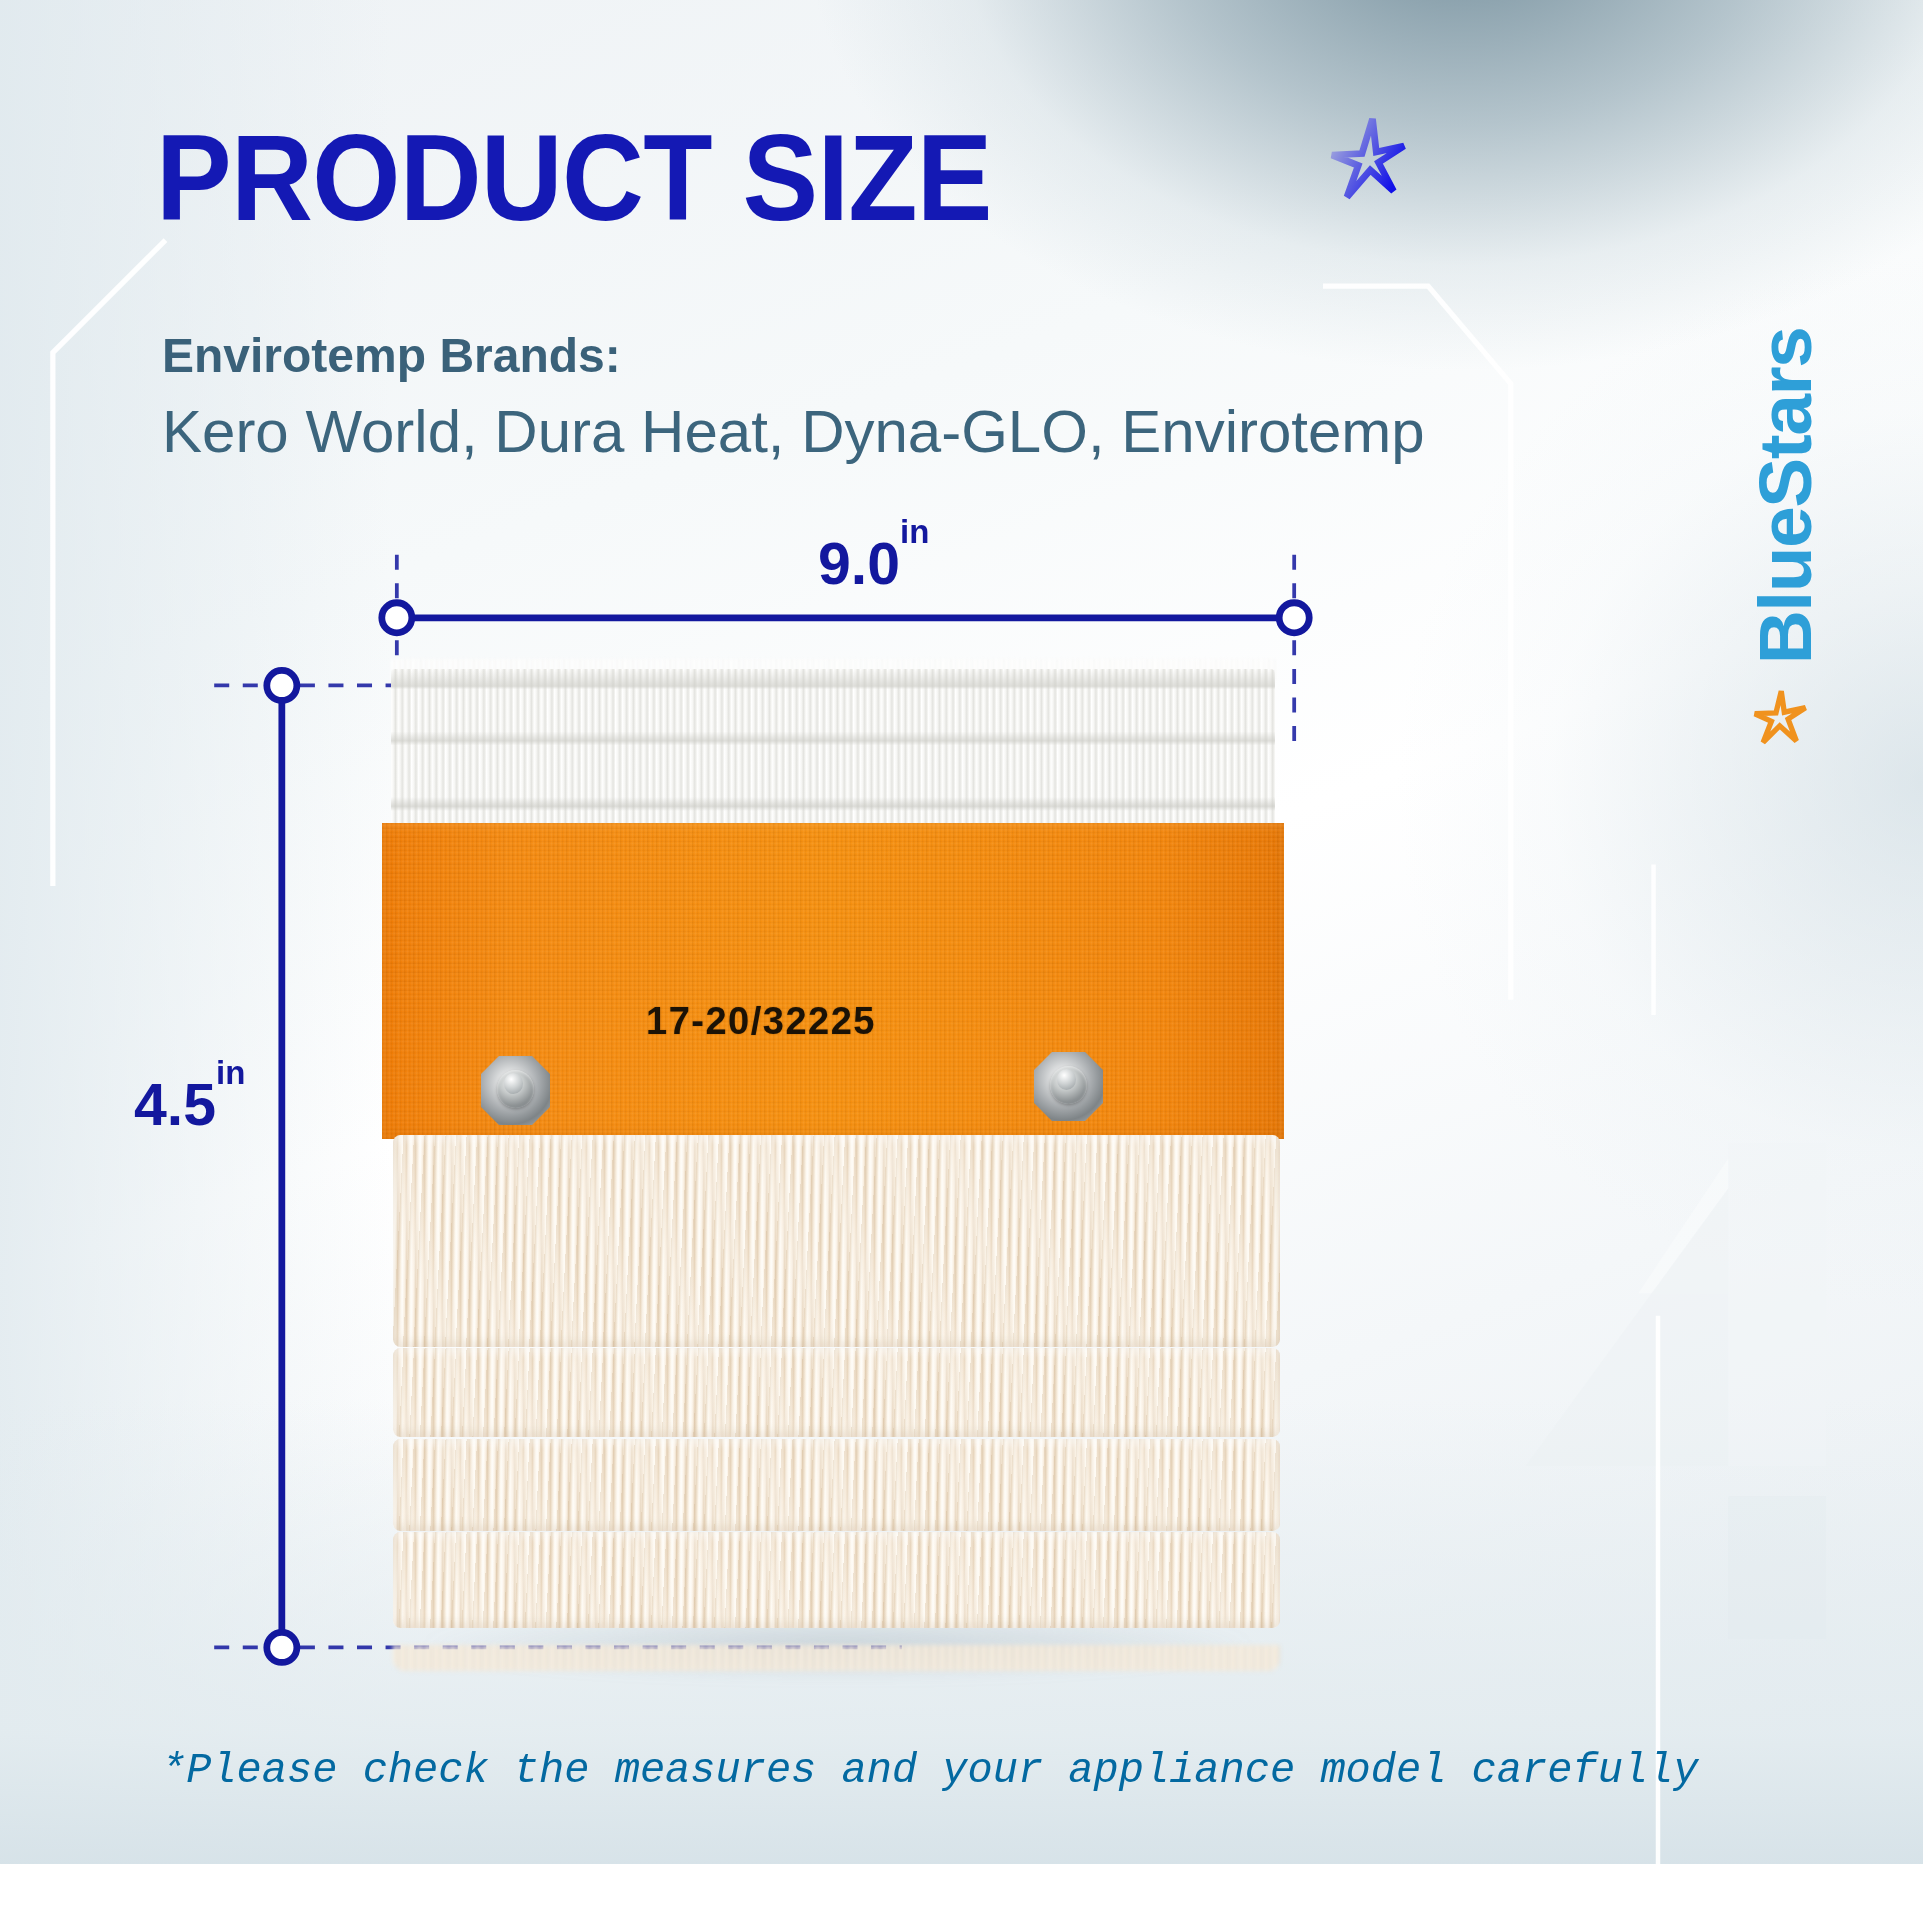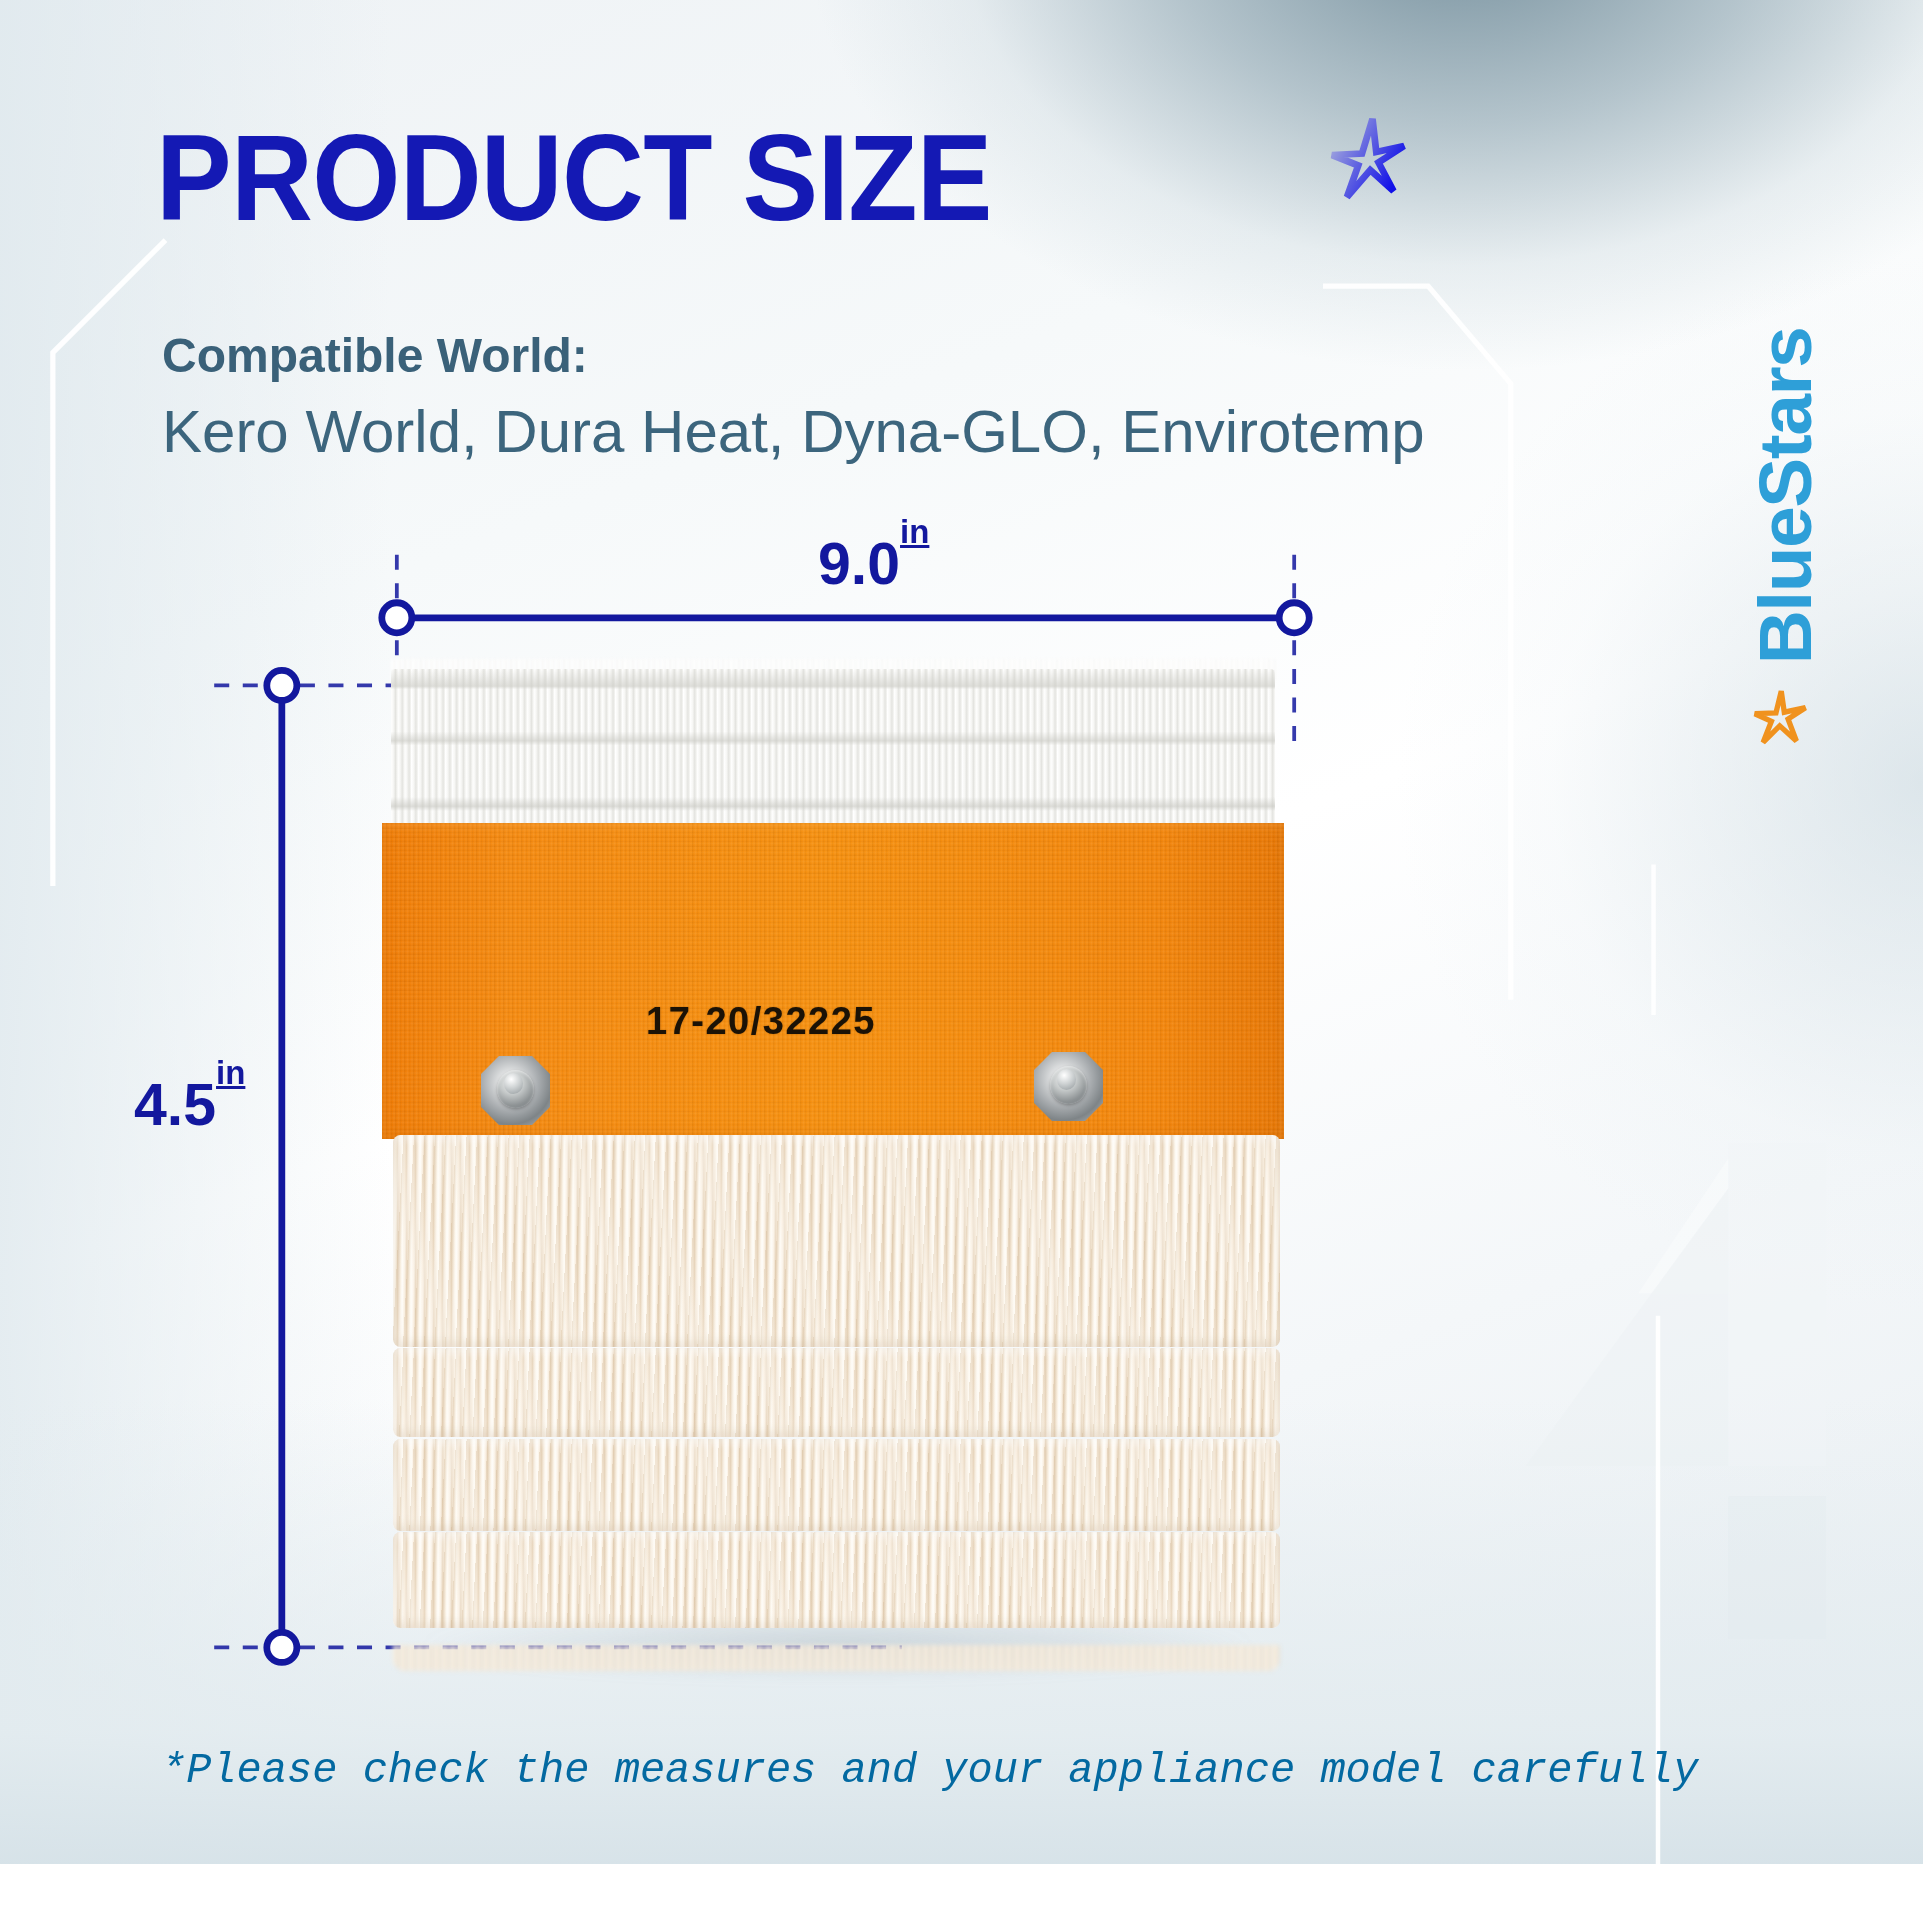--- a/index.html
+++ b/index.html
@@ -103,21 +103,21 @@
   
   .dim-svg { position: absolute; left: 0; top: 0; width: 1924px; height: 1924px; }
   .dim-label {
     position: absolute;
     color: #13189e;
     font-weight: 700;
     font-size: 59px;
     white-space: nowrap;
     line-height: 1;
   }
-  .dim-label sup { font-size: 33px; font-weight: 700; top: -.62em; position: relative; text-decoration: underline; }
+  .dim-label sup { font-size: 33px; font-weight: 700; top: -.62em; position: relative; }
   #w-label { left: 818px; top: 535px; }
   #h-label { left: 134px; top: 1076px; }
 
   
   .product {
     position: absolute;
     left: 382px; top: 669px;
     width: 911px; height: 990px;
   }
   .prod-shadow {
@@ -299,21 +299,21 @@
     <defs>
       <linearGradient id="starGrad" x1="0" y1="0" x2="1" y2="0.6">
         <stop offset="0%" stop-color="#b9bedd"></stop>
         <stop offset="45%" stop-color="#6b6ee0"></stop>
         <stop offset="100%" stop-color="#1110e8"></stop>
       </linearGradient>
     </defs>
     <path d="M58 4 L63 48 L100 40 L66 62 L86 100 L55 72 L24 108 L39 66 L4 52 L44 50 Z" fill="none" stroke="url(#starGrad)" stroke-width="9" stroke-linejoin="miter"></path>
   </svg>
 
-  <div class="brands-label">Compatible World:</div>
+  <div class="brands-label">Envirotemp Brands:</div>
   <div class="brands-list">Kero World, Dura Heat, Dyna-GLO, Envirotemp</div>
 
   <div class="logo-wrap">
     <div class="logo-text">
       <span class="logo-blue">Blue</span><span class="logo-blue">Stars</span>
     </div>
   </div>
   <svg class="logo-star-orange" viewBox="0 0 78 78">
     <path d="M40 4 L44 32 L72 26 L49 41 L60 70 L38 50 L16 72 L27 44 L5 34 L33 33 Z" fill="none" stroke="#f0921e" stroke-width="7" stroke-linejoin="miter"></path>
   </svg>

